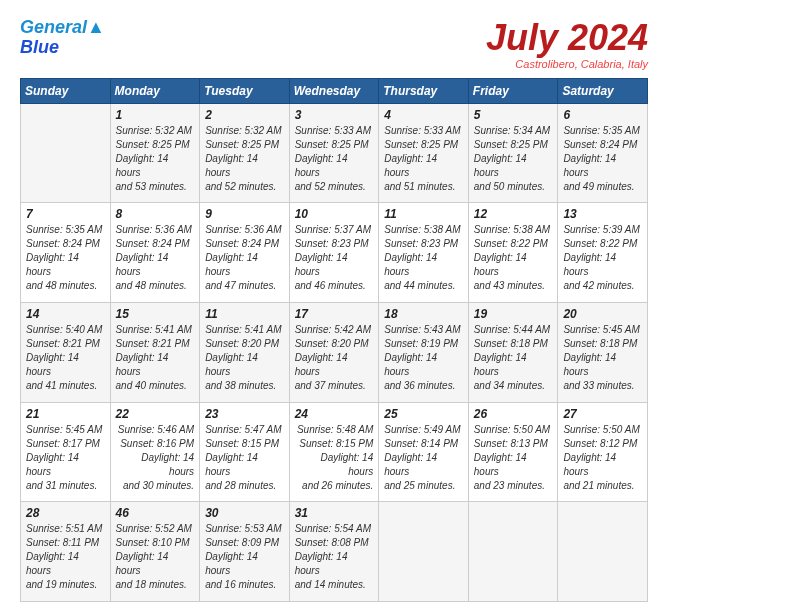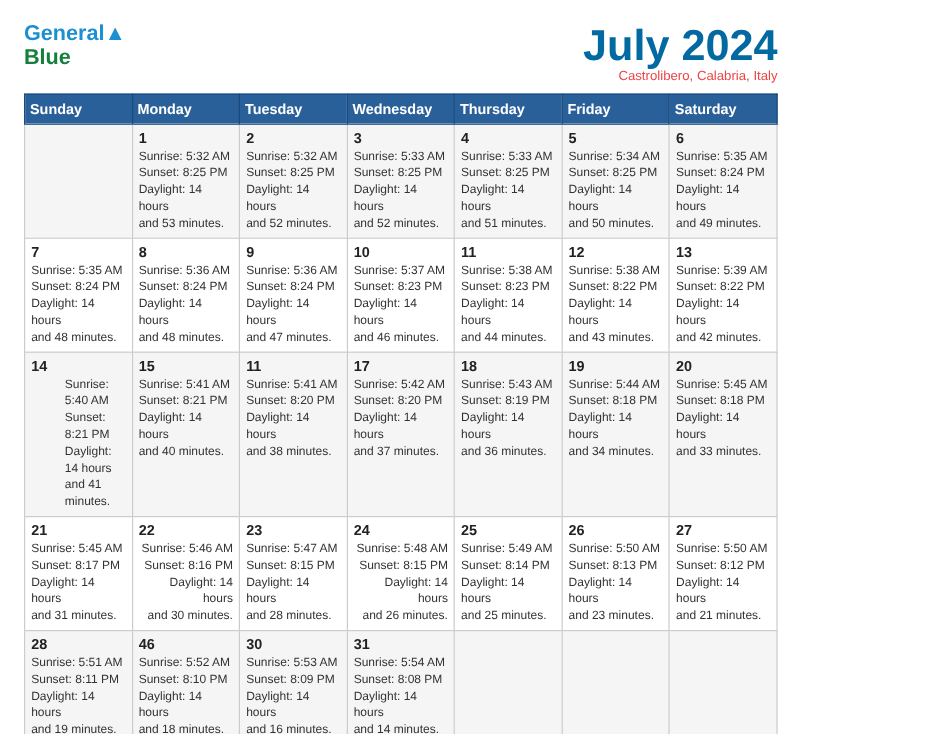--- a/index.html
+++ b/index.html
@@ -9,20 +9,21 @@
       width: 792px;
       height: 612px;
       overflow: hidden;
     }
     .page {
       width: 652px;
       height: 612px;
       padding: 18px 4px 10px 20px;
       display: flex;
       flex-direction: column;
+      font-style: italic;
     }
     .header {
       display: flex;
       justify-content: space-between;
       align-items: flex-start;
       margin-bottom: 8px;
     }
     .logo {
       display: flex;
       align-items: center;
@@ -34,21 +35,21 @@
       line-height: 1.1;
     }
     .logo-text span {
       color: #1a8fd1;
     }
     .title-block {
       text-align: right;
     }
     .main-title {
       font-size: 36px;
-      color: #0369a1;
+      color: #b91c1c;
       font-weight: bold;
       line-height: 1.1;
     }
     .subtitle {
       font-size: 11px;
       color: #ef4444;
     }
     .calendar {
       flex: 1;
       display: flex;
@@ -97,21 +98,21 @@
   </style>
 </head>
 <body>
 
 <div class="page">
   <div class="header">
     <div class="logo">
       <div>
         <div class="logo-text">
           <span>General</span><span style="color:#1a8fd1;">▲</span><br>
-          <span style="color:#15803d;">Blue</span>
+          <span style="color:#1d4ed8;">Blue</span>
         </div>
       </div>
     </div>
     <div class="title-block">
       <div class="main-title">July 2024</div>
       <div class="subtitle">Castrolibero, Calabria, Italy</div>
     </div>
   </div>
 
   <div class="calendar">
@@ -220,21 +221,21 @@
               <span class="day-num">13</span>
               <div class="day-info" style="white-space: pre-line;">Sunrise: 5:39 AM
 Sunset: 8:22 PM
 Daylight: 14 hours
 and 42 minutes.</div>
             </td>
           </tr>
           <tr>
             <td>
               <span class="day-num">14</span>
-              <div class="day-info" style="white-space: pre-line; margin-left: 28px;">Sunrise: 5:40 AM
+              <div class="day-info" style="white-space: pre-line;">Sunrise: 5:40 AM
 Sunset: 8:21 PM
 Daylight: 14 hours
 and 41 minutes.</div>
             </td>
             <td>
               <span class="day-num">15</span>
               <div class="day-info" style="white-space: pre-line;">Sunrise: 5:41 AM
 Sunset: 8:21 PM
 Daylight: 14 hours
 and 40 minutes.</div>

